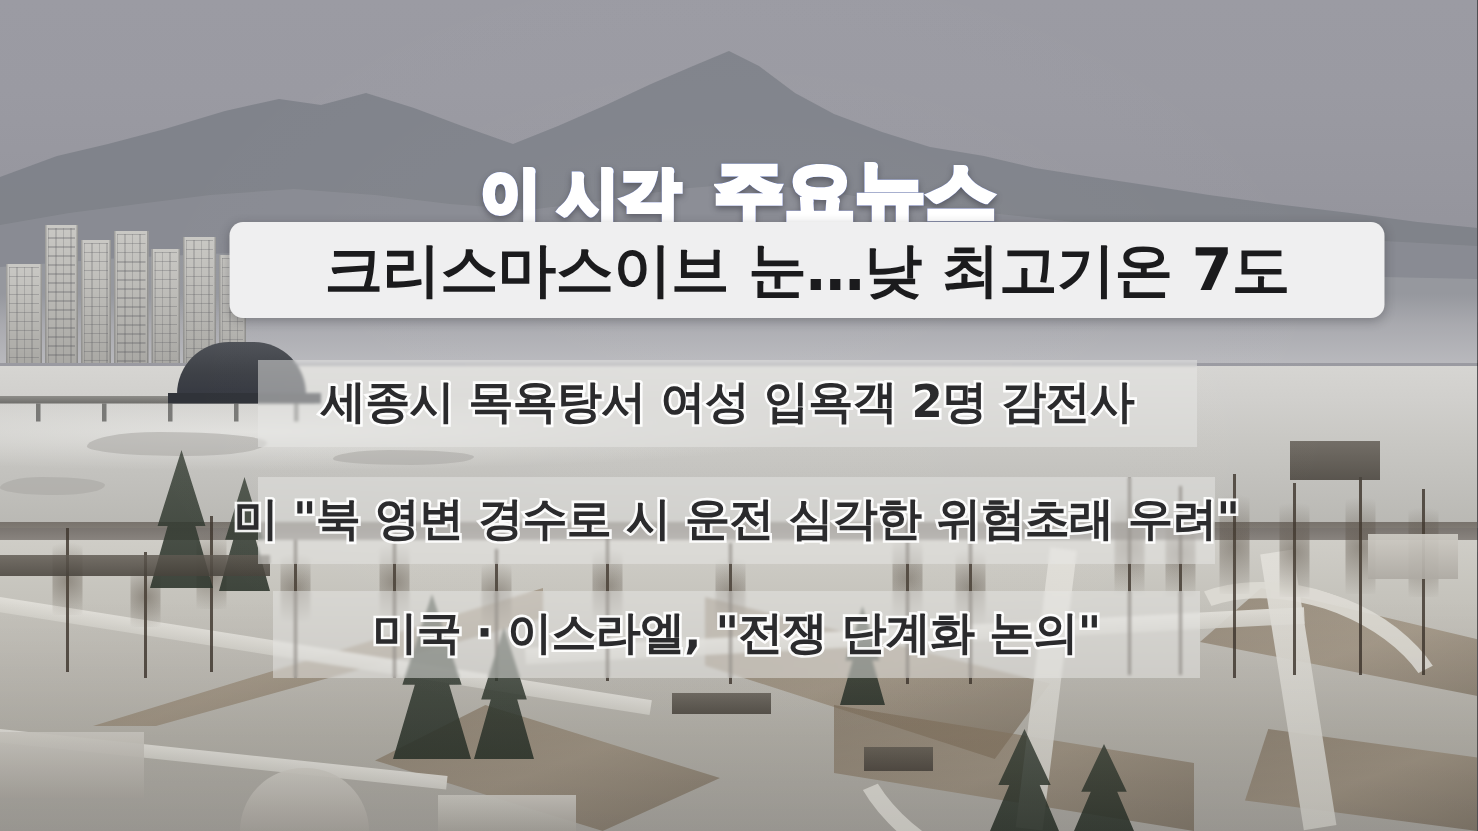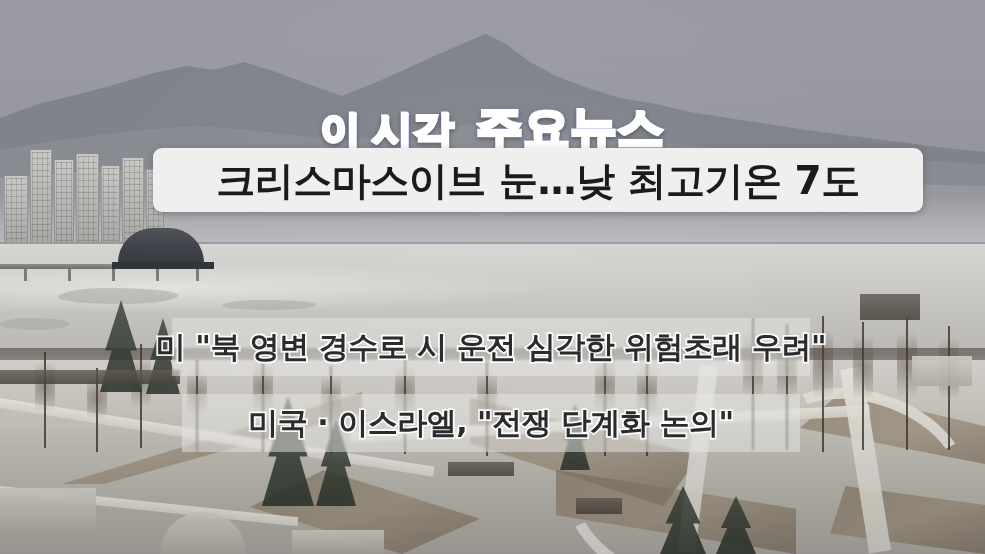--- a/index.html
+++ b/index.html
@@ -405,20 +405,23 @@
   <div id="program-title">
     <span class="title-seg" id="title-prefix">이 시각</span><span class="title-seg" id="title-main">주요뉴스</span>
   </div>
 
   <div id="headline-stack">
 
     <div id="lead-headline">
       <span class="hl-text">크리스마스이브 눈…낮 최고기온 7도</span>
     </div>
 
+    <div class="sub-headline" id="sub-headline-1">
+      <span class="hl-text">세종시 목욕탕서 여성 입욕객 2명 감전사</span>
+    </div>
 
     <div class="sub-headline" id="sub-headline-2">
       <span class="hl-text">미 "북 영변 경수로 시 운전 심각한 위험초래 우려"</span>
     </div>
 
     <div class="sub-headline" id="sub-headline-3">
       <span class="hl-text">미국 · 이스라엘, "전쟁 단계화 논의"</span>
     </div>
 
   </div>

